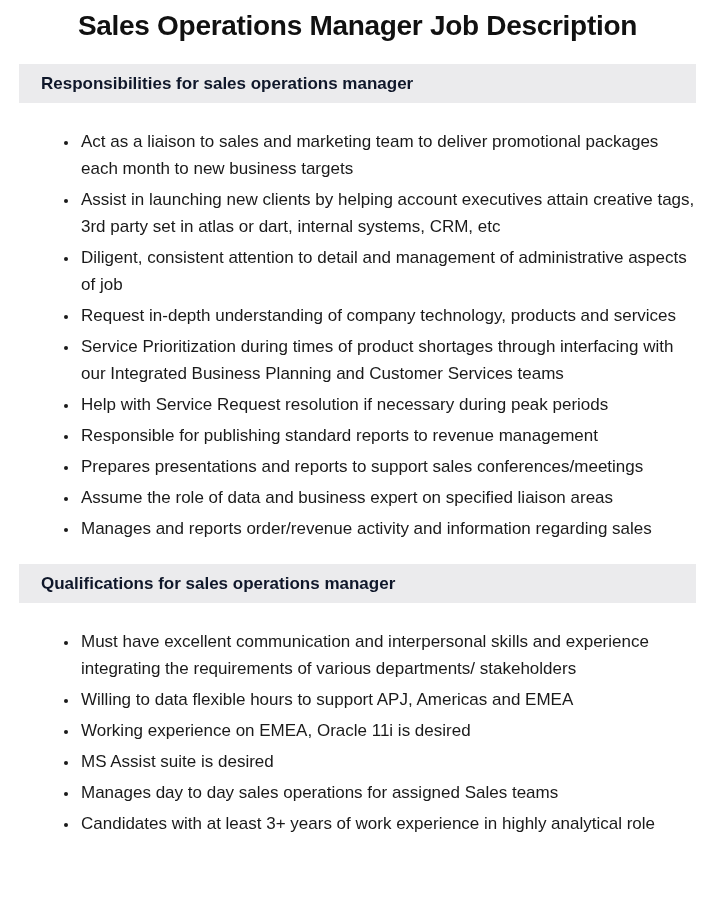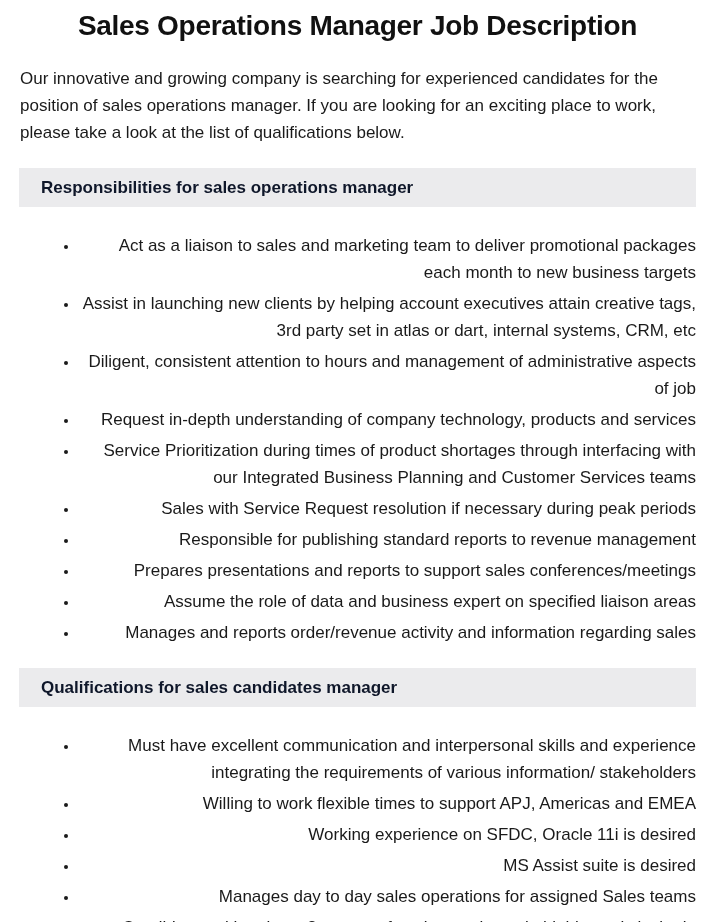--- a/index.html
+++ b/index.html
@@ -45,64 +45,62 @@
     padding: 10px 8px 9px 22px;
     font-size: 17px;
     font-weight: 700;
     line-height: 20px;
     color: #0f172a;
   }
   ul.bullet-list {
     margin: 25px 0 0 0;
     padding: 0 0 0 60px;
     list-style: disc outside;
-    text-align: right;
   }
   ul.bullet-list li {
     font-size: 17px;
     line-height: 27px;
     margin-bottom: 4px;
     padding-left: 2px;
     color: var(--text-color, #1a1a1a);
   }
   ul.bullet-list li::marker {
     font-size: 14px;
     color: #1a1a1a;
   }
 </style>
 </head>
 <body>
 
 <div class="page">
 
   <h1 class="page-title">Sales Operations Manager Job Description</h1>
 
-  <p class="intro">Our innovative and growing company is searching for experienced candidates for the position of sales operations manager. If you are looking for an exciting place to work, please take a look at the list of qualifications below.</p>
 
   <section class="section">
     <div class="section-heading">Responsibilities for sales operations manager</div>
     <ul class="bullet-list">
       <li>Act as a liaison to sales and marketing team to deliver promotional packages each month to new business targets</li>
       <li>Assist in launching new clients by helping account executives attain creative tags, 3rd party set in atlas or dart, internal systems, CRM, etc</li>
-      <li>Diligent, consistent attention to hours and management of administrative aspects of job</li>
+      <li>Diligent, consistent attention to detail and management of administrative aspects of job</li>
       <li>Request in-depth understanding of company technology, products and services</li>
       <li>Service Prioritization during times of product shortages through interfacing with our Integrated Business Planning and Customer Services teams</li>
-      <li>Sales with Service Request resolution if necessary during peak periods</li>
+      <li>Help with Service Request resolution if necessary during peak periods</li>
       <li>Responsible for publishing standard reports to revenue management</li>
       <li>Prepares presentations and reports to support sales conferences/meetings</li>
       <li>Assume the role of data and business expert on specified liaison areas</li>
       <li>Manages and reports order/revenue activity and information regarding sales</li>
     </ul>
   </section>
 
   <section class="section">
-    <div class="section-heading">Qualifications for sales candidates manager</div>
+    <div class="section-heading">Qualifications for sales operations manager</div>
     <ul class="bullet-list">
-      <li>Must have excellent communication and interpersonal skills and experience integrating the requirements of various information/ stakeholders</li>
-      <li>Willing to work flexible times to support APJ, Americas and EMEA</li>
-      <li>Working experience on SFDC, Oracle 11i is desired</li>
+      <li>Must have excellent communication and interpersonal skills and experience integrating the requirements of various departments/ stakeholders</li>
+      <li>Willing to data flexible hours to support APJ, Americas and EMEA</li>
+      <li>Working experience on EMEA, Oracle 11i is desired</li>
       <li>MS Assist suite is desired</li>
       <li>Manages day to day sales operations for assigned Sales teams</li>
       <li>Candidates with at least 3+ years of work experience in highly analytical role</li>
     </ul>
   </section>
 
 </div>
 
 </body></html>

